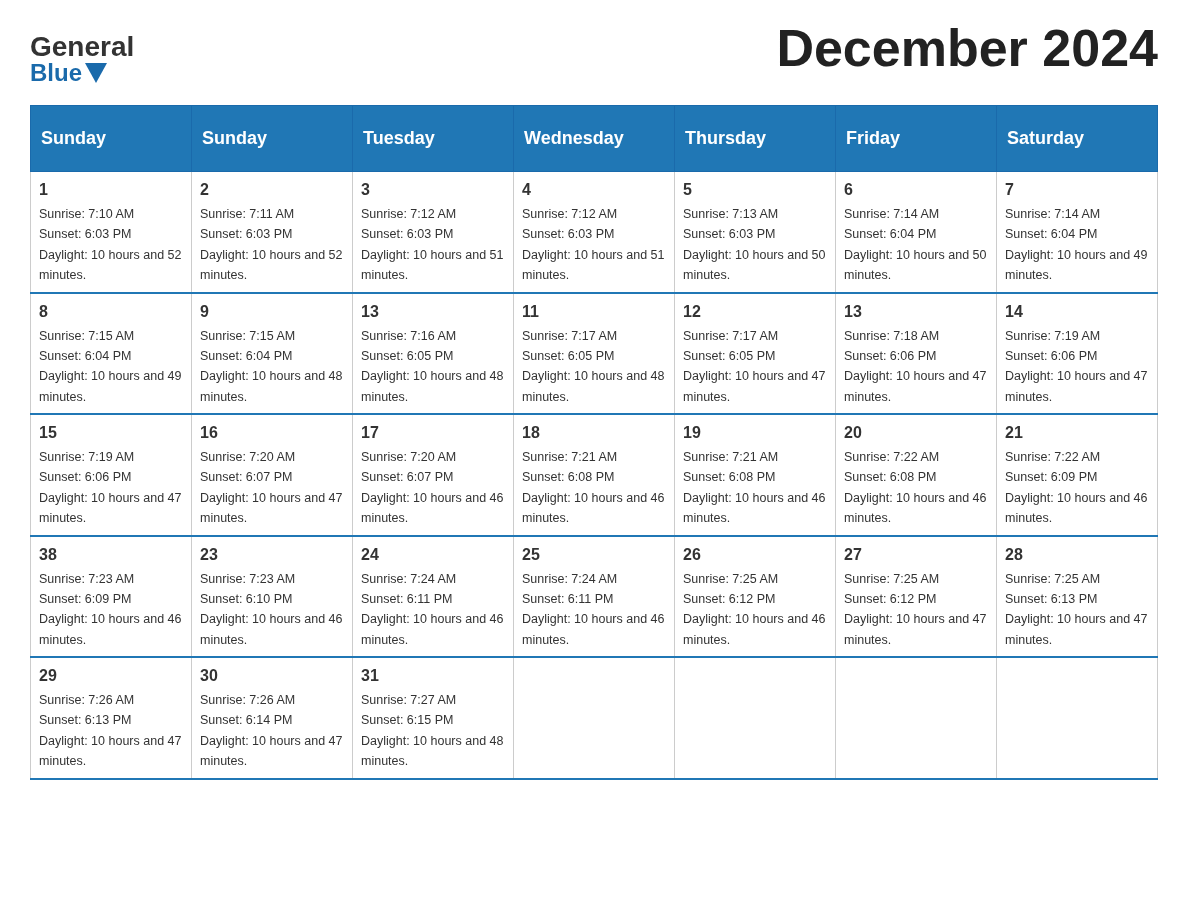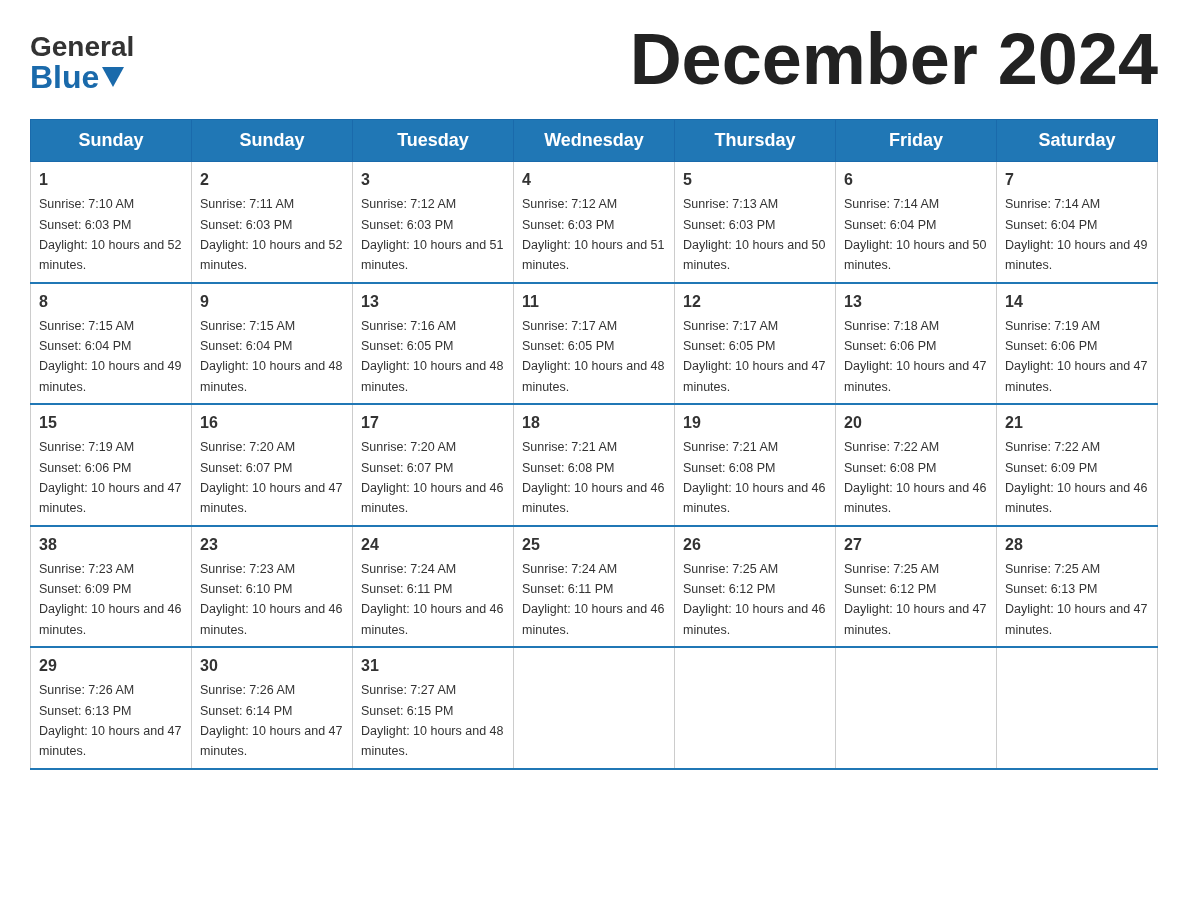--- a/index.html
+++ b/index.html
@@ -22,53 +22,53 @@
       align-items: flex-start;
       margin-top: 13px;
     }
     .logo-general {
       font-size: 28px;
       font-weight: bold;
       color: #333;
       line-height: 1;
     }
     .logo-blue {
-      font-size: 32px;
+      font-size: 24px;
       font-weight: bold;
       color: #1a6aab;
       line-height: 1;
       display: flex;
       align-items: center;
       text-align: right;
     }
     .title-block {
       text-align: right;
     }
     .month-title {
-      font-size: 72px;
+      font-size: 52px;
       font-weight: bold;
       color: #222;
       line-height: 1.1;
     }
     .location-title {
       font-size: 24px;
       color: #444;
       margin-top: 4px;
     }
     .calendar {
       width: 100%;
       border-collapse: collapse;
     }
     .calendar thead th {
       background-color: #2077b5;
       color: #ffffff;
       font-size: 18px;
       font-weight: bold;
-      padding: 10px 10px;
-      text-align: center;
+      padding: 22px 10px;
+      text-align: left;
       border: 1px solid #1a6aab;
     }
     .calendar tbody td {
       vertical-align: top;
       border: 1px solid #cccccc;
       padding: 6px 8px;
       width: calc(100% / 7);
       min-height: 110px;
       font-size: 13px;
       color: #333;

